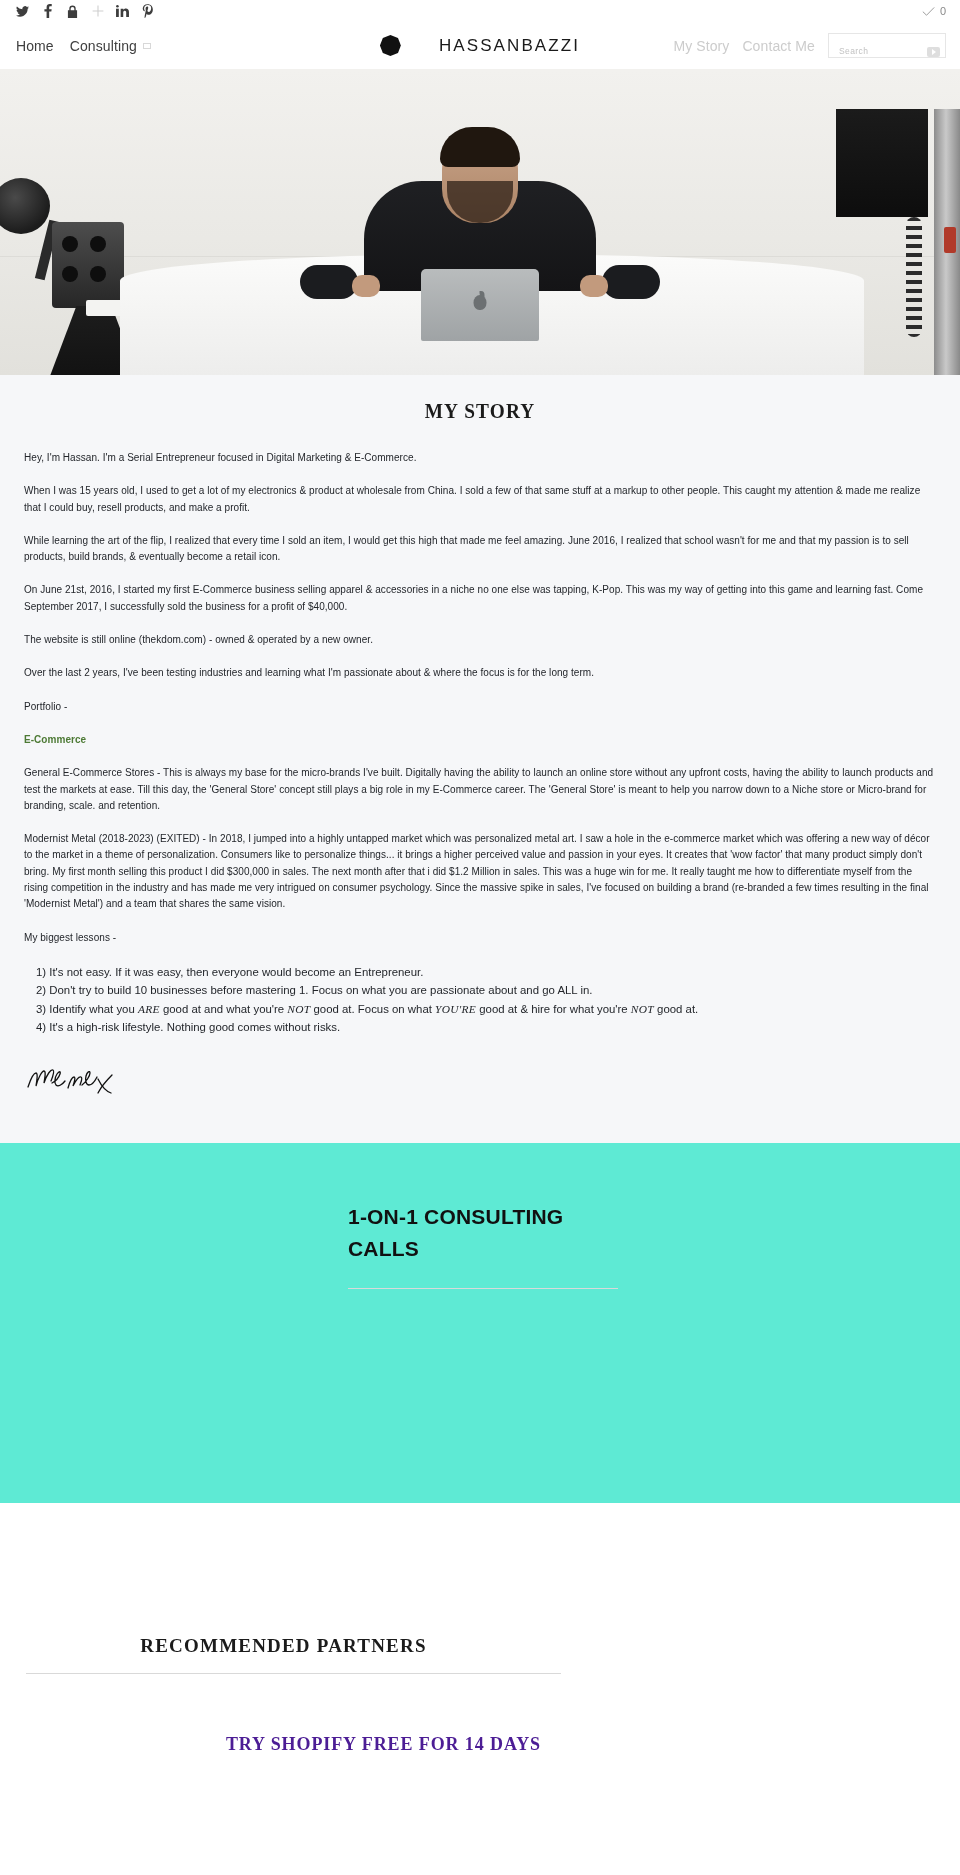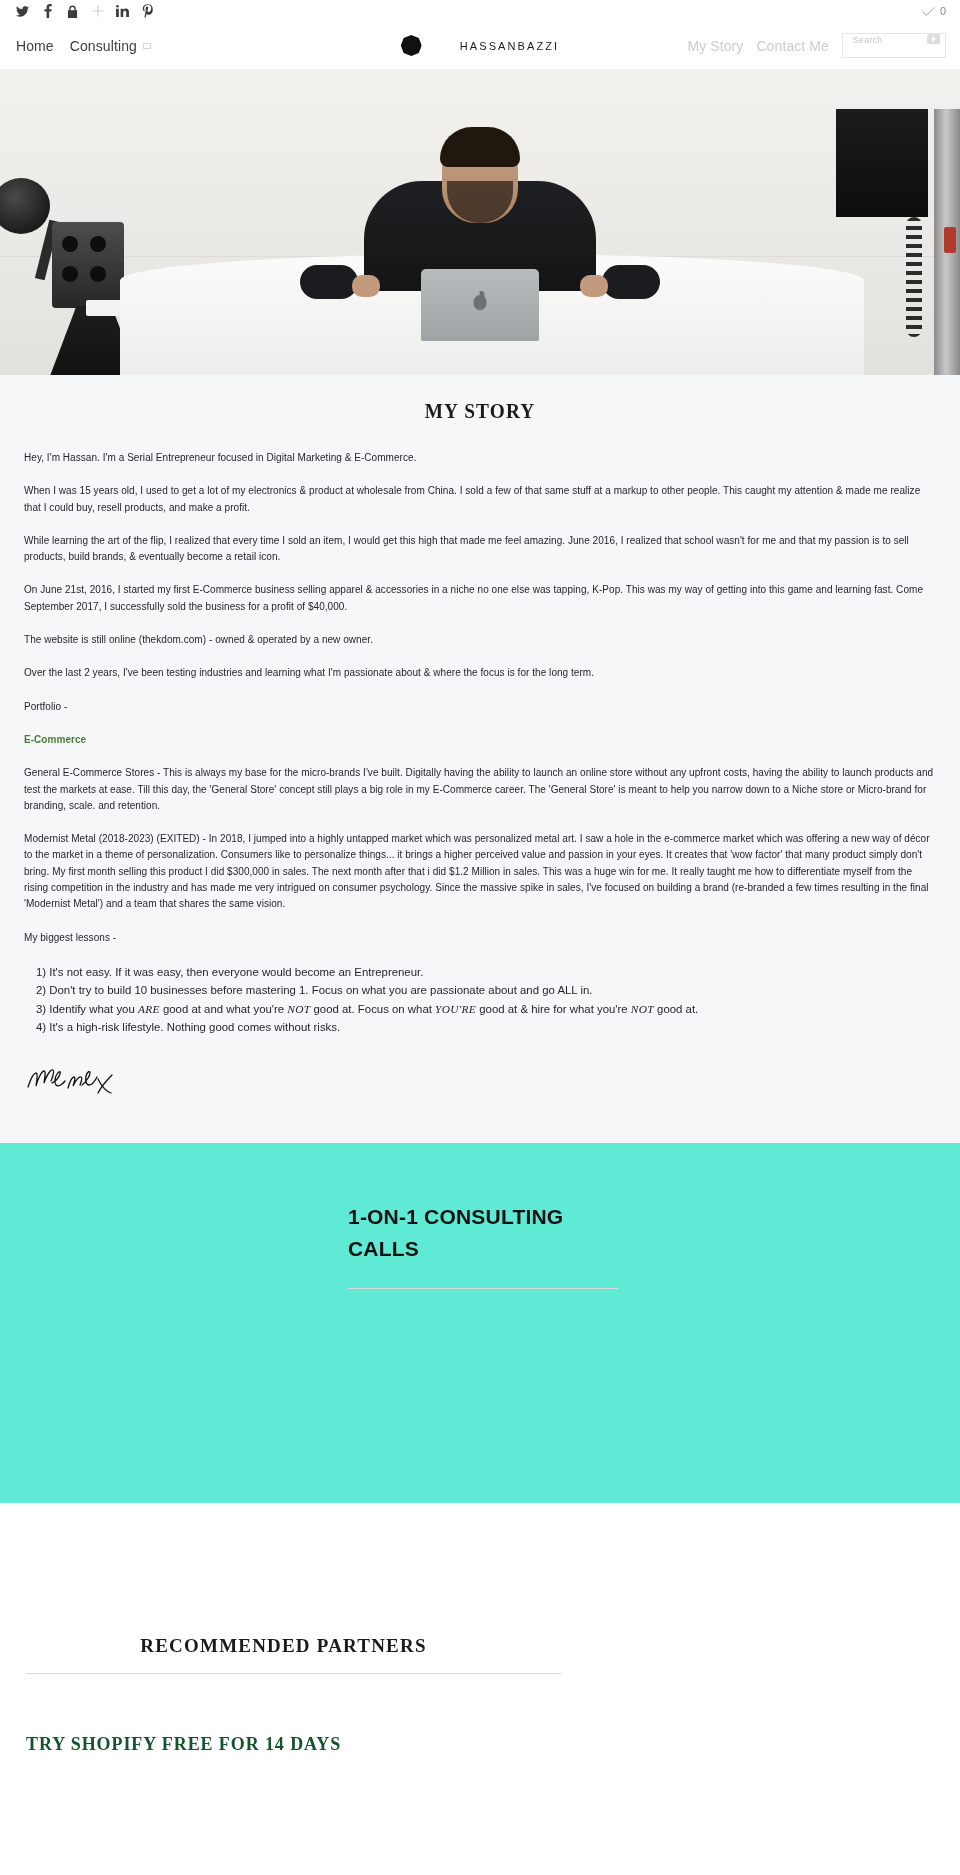--- a/index.html
+++ b/index.html
@@ -75,34 +75,34 @@
     display: flex; align-items: center; justify-content: center;
     clip-path: polygon(50% 0%, 86% 14%, 100% 50%, 86% 86%, 50% 100%, 14% 86%, 0% 50%, 14% 14%);
   }
   .brand-mark span {
     color: #fff; font-size: 10px; font-style: italic;
     font-weight: bold; font-family: "Liberation Serif", serif;
     letter-spacing: -.4px;
     margin-top: 28px;
   }
   .brand-name {
-    font-size: 11px;
+    font-size: 17px;
     letter-spacing: 2.1px;
     color: #1a1a1a;
     font-weight: 500;
     padding-left: 29px;
   }
   .nav-right {
     margin-left: auto;
     display: flex; align-items: center; gap: 13px;
   }
   .searchbox {
-    width: 104px; height: 25px;
+    width: 118px; height: 25px;
     border: 1px solid #e6e6e6;
-    display: flex; align-items: flex-start;
+    display: flex; align-items: flex-end;
     padding: 0 5px 0 8px;
     background: #fff;
   }
   .searchbox input {
     border: 0; outline: 0; flex: 1; min-width: 0;
     font-size: 8.5px; color: #9a9a9a;
     font-family: "Liberation Sans", sans-serif;
     letter-spacing: .4px;
     background: transparent;
   }
@@ -340,22 +340,22 @@
     width: 515px;
   }
   .partners-rule {
     width: 535px; height: 1px; background: #d9d9d9; margin: 0 0 60px;
   }
   .shopify-title {
     font-family: "Liberation Serif", serif;
     font-weight: 700;
     font-size: 18px;
     letter-spacing: .9px;
-    color: #14532d;
-    text-align: left;
+    color: #4c1d95;
+    text-align: right;
     width: 515px;
     margin: 0;
   }
 </style>
 </head>
 <body>
 
 <div class="topbar">
   <div class="social">
     <span class="s-ic">

